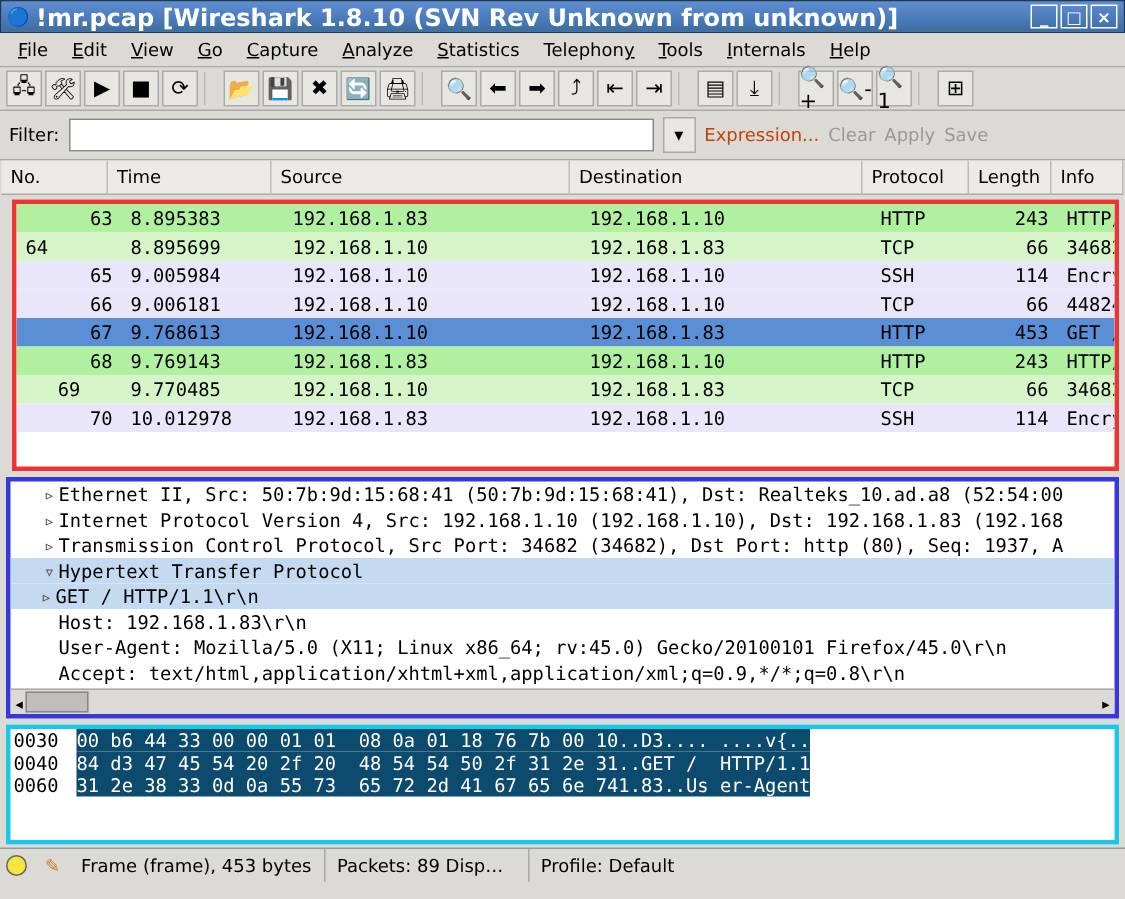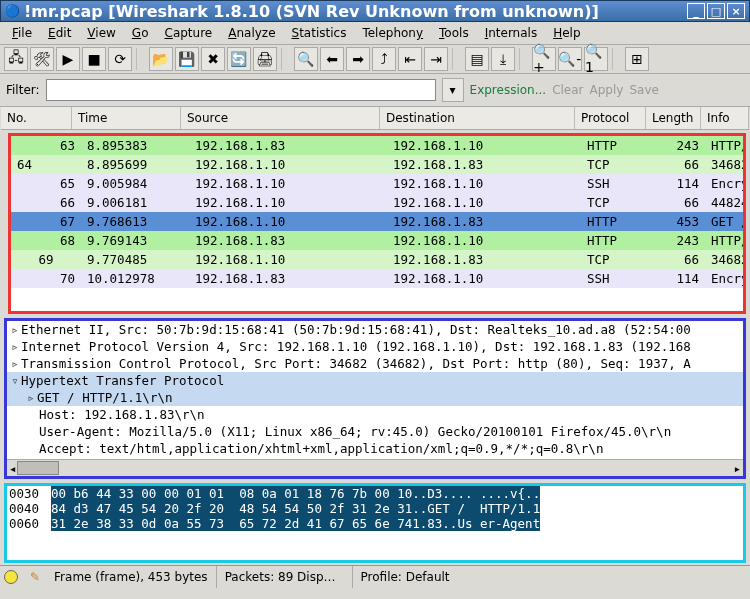--- a/index.html
+++ b/index.html
@@ -8,41 +8,41 @@
   .winbtn{width:16px;height:14px;border:1px solid #fff;margin-left:2px;display:flex;align-items:center;justify-content:center;color:#fff;font-size:11px;line-height:1}
   .menubar{background:#dcdad5;border-bottom:1px solid #aaa;padding:2px 6px;display:flex;gap:4px}
   .menuitem{padding:2px 6px}
   .menuitem u{text-decoration:underline}
   .toolbar{background:#dcdad5;border-bottom:1px solid #aaa;padding:2px 4px;display:flex;align-items:center;gap:2px}
   .tbtn{width:22px;height:22px;border:1px solid #aaa;background:#e8e6e1;display:flex;align-items:center;justify-content:center;font-size:14px}
   .tsep{width:8px;height:22px;border-left:1px solid #bbb;margin:0 2px}
   .filterbar{background:#dcdad5;border-bottom:1px solid #aaa;padding:4px 6px;display:flex;align-items:center;gap:6px}
   .filterbar input{flex:0 0 380px;height:20px;border:1px solid #888;background:#fff;padding:0 4px;font-family:inherit;font-size:12px}
   .dropbtn{width:20px;height:22px;border:1px solid #aaa;background:#e8e6e1;display:flex;align-items:center;justify-content:center}
-  .flink{color:#15803d;cursor:pointer}
+  .flink{color:#c2410c;cursor:pointer}
   .flink.dis{color:#999}
   .plist{border:3px solid #e33;margin:2px 4px 4px 8px;background:#fff;height:175px;overflow:hidden;position:relative}
   .phead{display:flex;background:#eceae5;border-bottom:1px solid #aaa;font-size:12px;position:absolute;top:-24px;left:-3px;right:-3px;height:22px}
   .headwrap{position:relative;height:24px;margin:0 4px 0 4px}
   .phead div{padding:4px 6px;border-right:1px solid #bbb;white-space:nowrap}
   .c-no{width:58px;text-align:left}
   .c-time{width:96px}
   .c-src{width:186px}
   .c-dst{width:182px}
   .c-proto{width:58px}
   .c-len{width:42px;text-align:left}
   .c-info{flex:1}
   .prow{display:flex;font-family:"DejaVu Sans Mono",monospace;font-size:12.5px;height:19px;align-items:center}
   .prow div{padding:0 6px;white-space:nowrap;overflow:hidden}
   .g{background:#b0f0a0}
   .g2{background:#d5f5c8}
   .lv{background:#e8e6f8}
   .bl{background:#5a8fd6;color:#000}
   .tree{border:3px solid #3838d8;margin:0 4px 4px 4px;background:#fff;height:155px;overflow:hidden;font-family:"DejaVu Sans Mono",monospace;font-size:12.5px;position:relative}
-  .tline{padding:1px 2px;white-space:nowrap}
+  .tline{padding:1px 20px;white-space:nowrap}
   .tline.hl{background:#c5d9f1}
   .tog{display:inline-block;width:12px;text-align:center;color:#555}
   .scroll-h{height:16px;background:#dcdad5;border-top:1px solid #aaa;display:flex;align-items:center;padding:0 2px}
   .sthumb{width:40px;height:12px;background:#c0beb9;border:1px solid #888}
   .hex{border:3px solid #1ac8e8;margin:0 4px 2px 4px;background:#fff;height:74px;overflow:hidden;font-family:"DejaVu Sans Mono",monospace;font-size:12.5px}
   .hexrow{display:flex;white-space:pre}
   .hexrow .off{width:42px;color:#000;padding-left:2px}
   .hexsel{background:#0c4a6e;color:#fff}
   .statusbar{background:#dcdad5;border-top:1px solid #999;height:22px;display:flex;align-items:center;padding:0 4px;gap:8px;font-size:12px}
   .statusbar .cell{border-left:1px solid #aaa;padding:0 8px;height:100%;display:flex;align-items:center}

